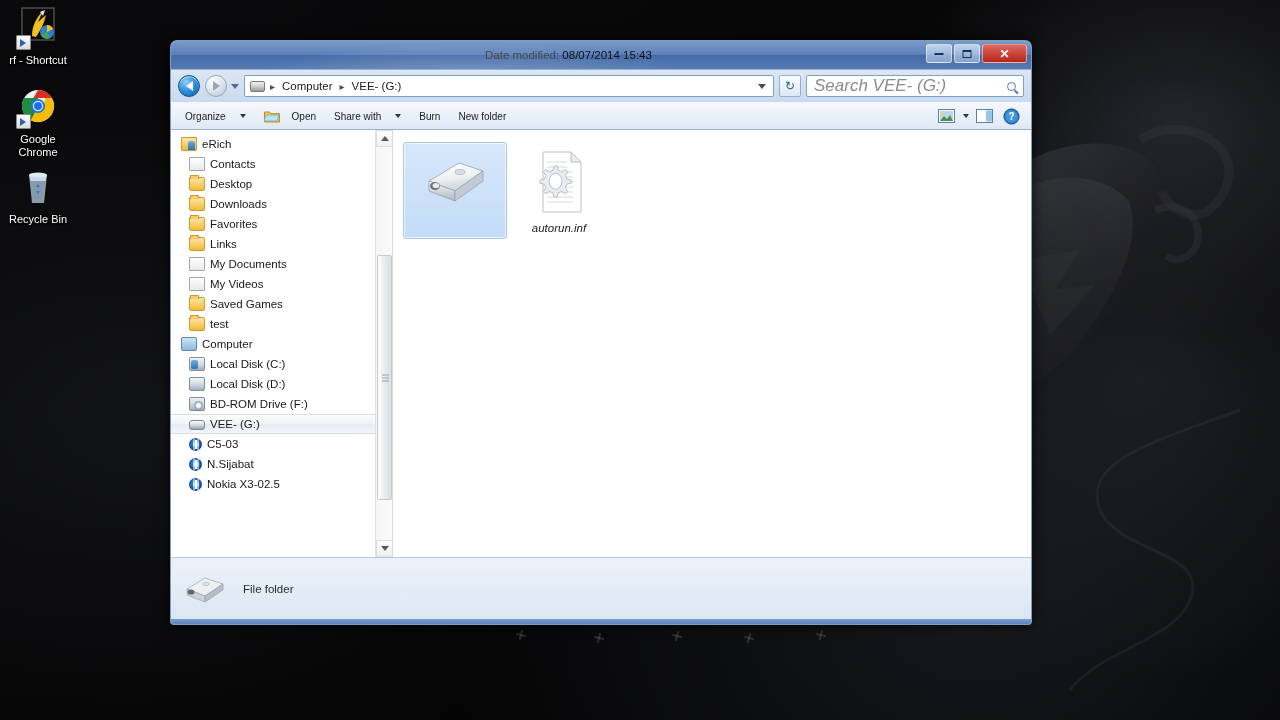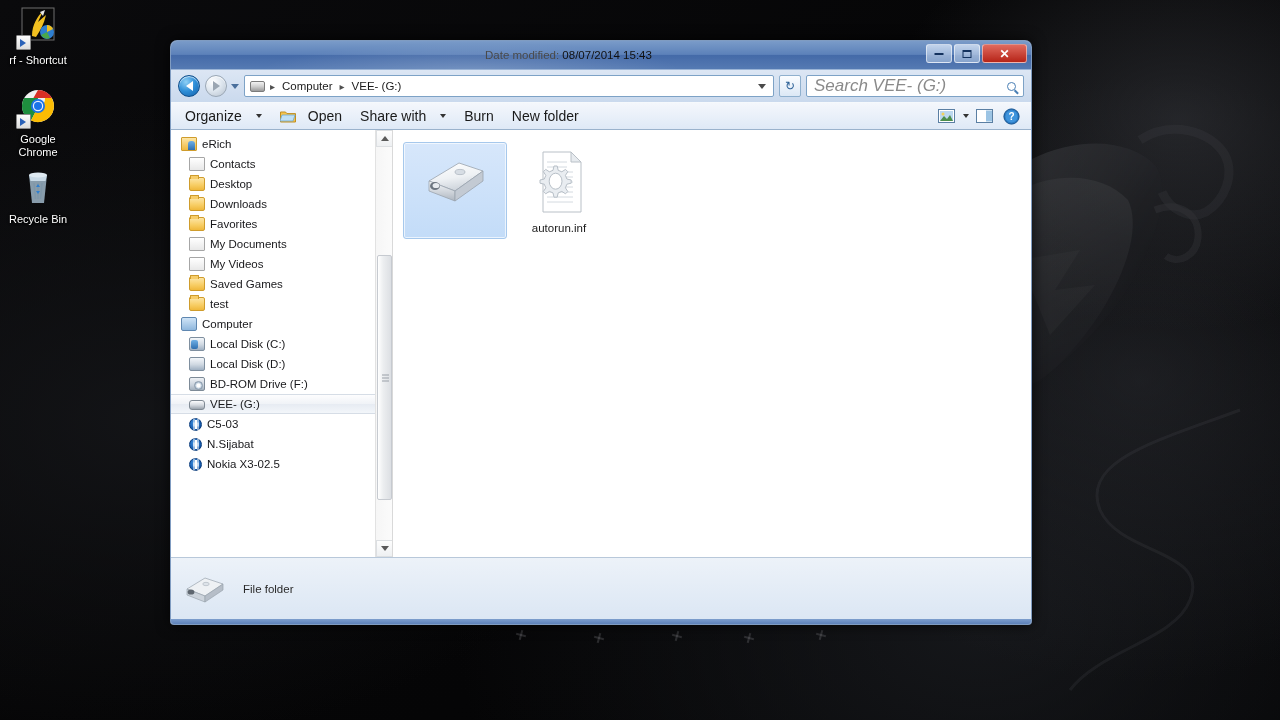--- a/index.html
+++ b/index.html
@@ -199,21 +199,21 @@
   #toolbar {
     height: 28px; display: flex; align-items: center;
     padding: 0 6px; gap: 2px;
     background: linear-gradient(180deg, rgba(248,251,255,0.95) 0%, rgba(225,236,249,0.95) 100%);
     border-top: 1px solid rgba(255,255,255,0.7);
     border-bottom: 1px solid #9ab2cc;
   }
   .tb-item {
     display: flex; align-items: center; gap: 12px;
     padding: 3px 8px; border-radius: 3px;
-    font-size: 14px; color: #1a1a1a; white-space: nowrap;
+    font-size: 10px; color: #1a1a1a; white-space: nowrap;
   }
   .tb-caret {
     width: 0; height: 0;
     border-left: 3.5px solid transparent; border-right: 3.5px solid transparent;
     border-top: 4px solid #333; margin-left: 2px;
   }
   .tb-spacer { flex: 1; }
   .tb-right { display: flex; align-items: center; gap: 3px; padding-right: 2px; }
   .icon-btn {
     width: 24px; height: 20px; border-radius: 3px;
@@ -331,21 +331,21 @@
     width: 7px; height: 7px;
     background:
       linear-gradient(#9aa0a8,#9aa0a8) 0 0/7px 1px no-repeat,
       linear-gradient(#9aa0a8,#9aa0a8) 0 3px/7px 1px no-repeat,
       linear-gradient(#9aa0a8,#9aa0a8) 0 6px/7px 1px no-repeat;
   }
 
   
   #filelist {
     flex: 1; background: #ffffff; padding: 12px 0 0 10px;
-    display: flex; flex-wrap: wrap; align-content: flex-start; gap: 0;
+    display: flex; flex-wrap: wrap; align-content: flex-start; gap: 0; font-style: italic;
   }
   .file-item {
     width: 104px; padding: 4px 2px 4px 2px;
     display: flex; flex-direction: column; align-items: center;
     text-align: center;
   }
   .file-item.selected {
     background: linear-gradient(180deg, #d7e7fb 0%, #c3dcf8 100%);
     border: 1px solid #a6c8ec; border-radius: 3px;
     box-shadow: inset 0 0 0 1px rgba(255,255,255,0.65);
@@ -574,20 +574,24 @@
           </div>
           <div class="tree-row lvl1">
             <span class="ti folder"></span>
             <span>Downloads</span>
           </div>
           <div class="tree-row lvl1">
             <span class="ti folder"></span>
             <span>Favorites</span>
           </div>
           <div class="tree-row lvl1">
+            <span class="ti folder"></span>
+            <span>Links</span>
+          </div>
+          <div class="tree-row lvl1">
             <span class="ti doc"></span>
             <span>My Documents</span>
           </div>
           <div class="tree-row lvl1">
             <span class="ti doc"></span>
             <span>My Videos</span>
           </div>
           <div class="tree-row lvl1">
             <span class="ti folder"></span>
             <span>Saved Games</span>

